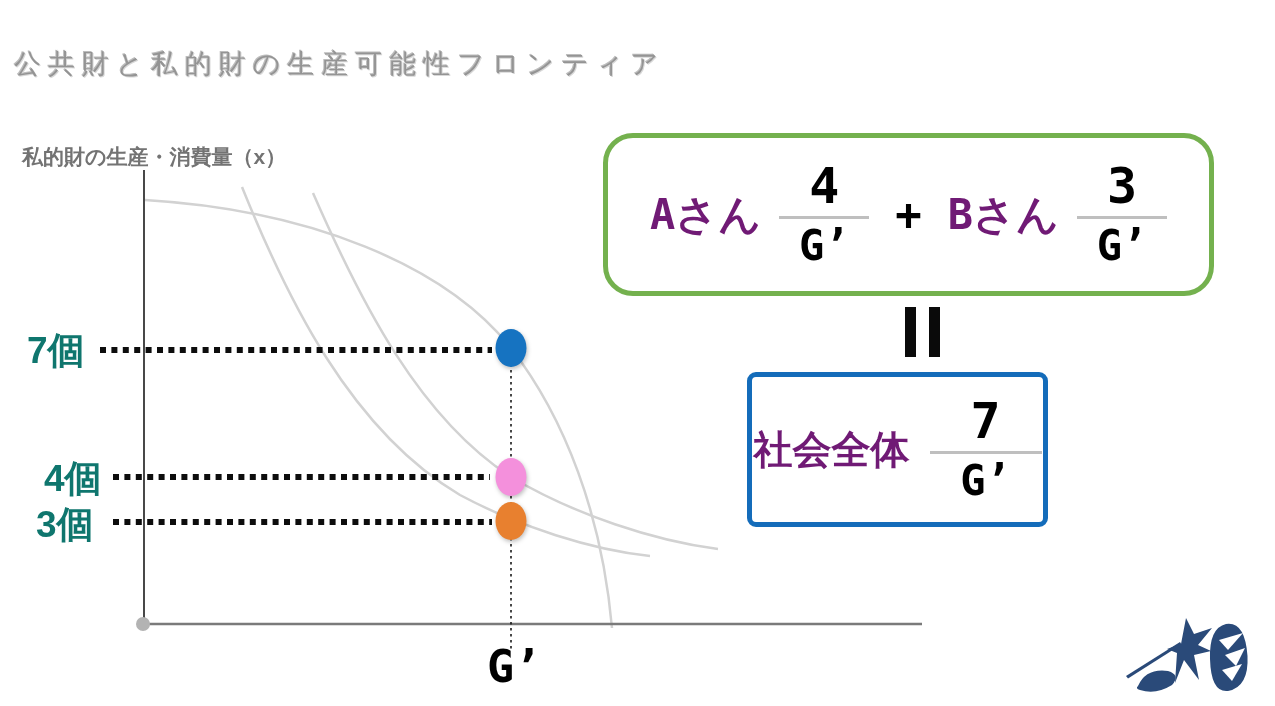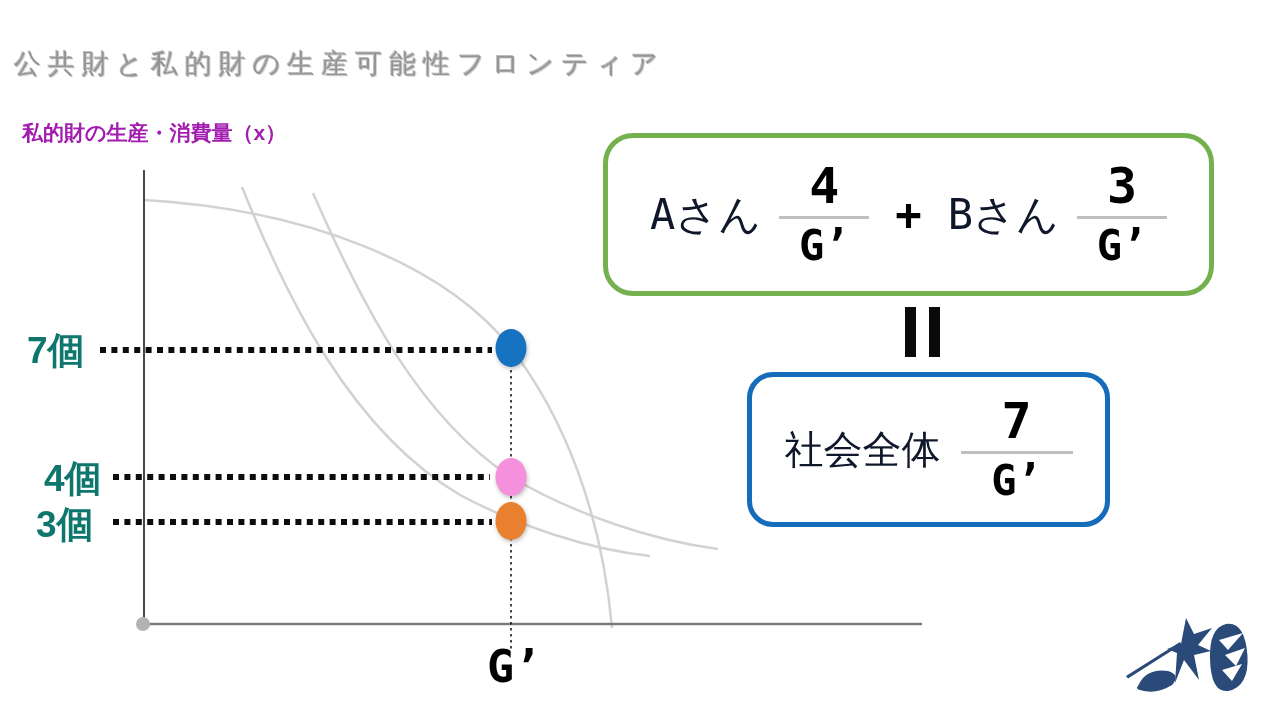--- a/index.html
+++ b/index.html
@@ -9,45 +9,45 @@
     position:relative; width:1275px; height:706px; background:#ffffff;
     overflow:hidden;
   }
   .title {
     position:absolute; left:14px; top:10px;
     font-size:27px; font-weight:normal; letter-spacing:7px;
     color:#949494; text-shadow:1px 1px 0 #d8d8d8, -1px -1px 0 #bdbdbd;
     white-space:nowrap;
     margin-top:36px;
   }
-  .axis-label { position:absolute; font-weight:bold; color:#a21caf; font-size:21px; white-space:nowrap; }
+  .axis-label { position:absolute; font-weight:bold; color:#737373; font-size:21px; white-space:nowrap;margin-top:24px; }
   .y-axis-label { left:22px; top:119px; }
   .x-axis-label { left:650px; top:638px; }
   .chart-svg { position:absolute; left:0; top:0; width:1275px; height:706px; }
   .tick {
     position:absolute; font-size:37px; font-weight:bold; color:#0f766e;
     font-family:"Liberation Sans", sans-serif; white-space:nowrap;
   }
   .tick-7 { left:27px; top:326px; }
   .tick-4 { left:44px; top:454px; }
   .tick-3 { left:36px; top:500px;text-align:right; }
   .g-prime {
     position:absolute; left:487px; top:640px;
     font-family:"DejaVu Sans Mono", monospace;
     font-size:45px; font-weight:bold; color:#000;
   }
   .formula-box {
     position:absolute; display:flex; align-items:center; justify-content:center;
     background:#ffffff; border:5px solid #70ad47;
   }
   .sum-box { left:603px; top:133px; width:611px; height:163px; border-radius:30px; gap:18px; }
-  .total-box { left:747px; top:372px; width:363px; height:155px; border-radius:26px; gap:20px; }
+  .total-box { left:747px; top:372px; width:301px; height:155px; border-radius:9px; gap:20px; }
   .term {
     font-family:"DejaVu Sans Mono", monospace;
-    font-size:42px; font-weight:normal; color:#0f172a; white-space:nowrap;
+    font-size:42px; font-weight:bold; color:#701a75; white-space:nowrap;
   }
   .society { font-size:39px; }
   .plus { font-family:"DejaVu Sans Mono", monospace; font-size:44px; font-weight:bold; color:#000; padding:0 8px; }
   .fraction { display:inline-flex; flex-direction:column; align-items:center; }
   .fr-sm { min-width:90px; }
   .fr-lg { min-width:112px; }
   .num {
     font-family:"DejaVu Sans Mono", monospace;
     font-size:50px; font-weight:bold; color:#000; line-height:1.1;
   }

